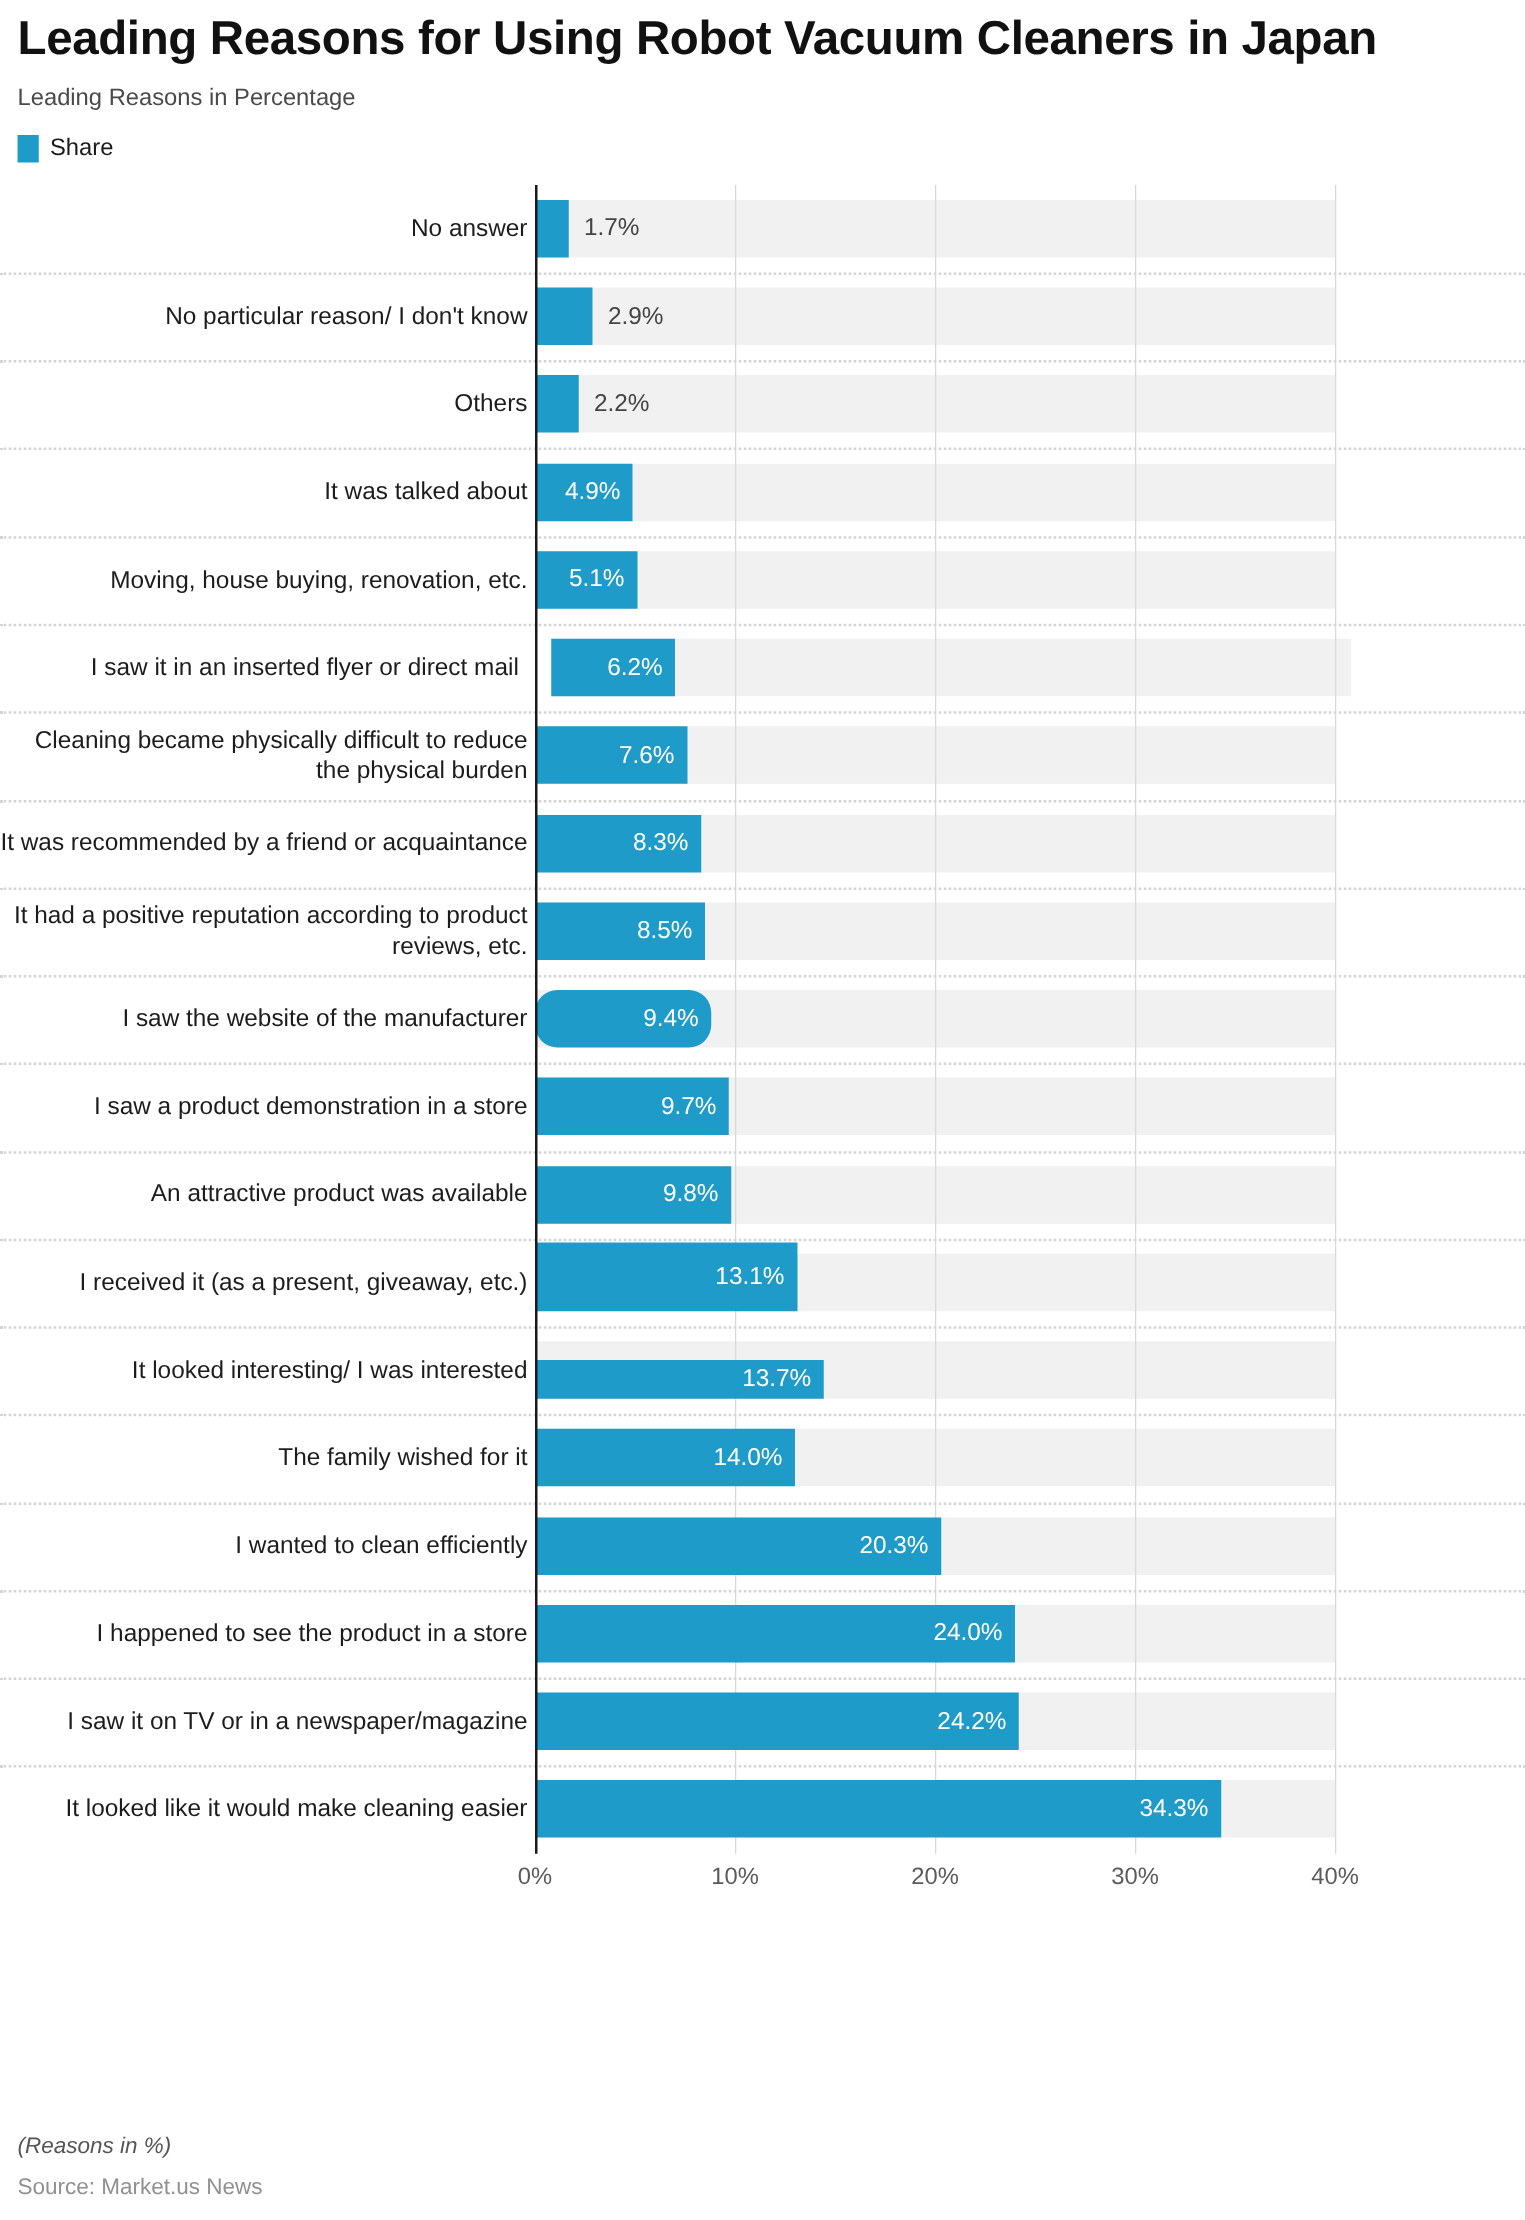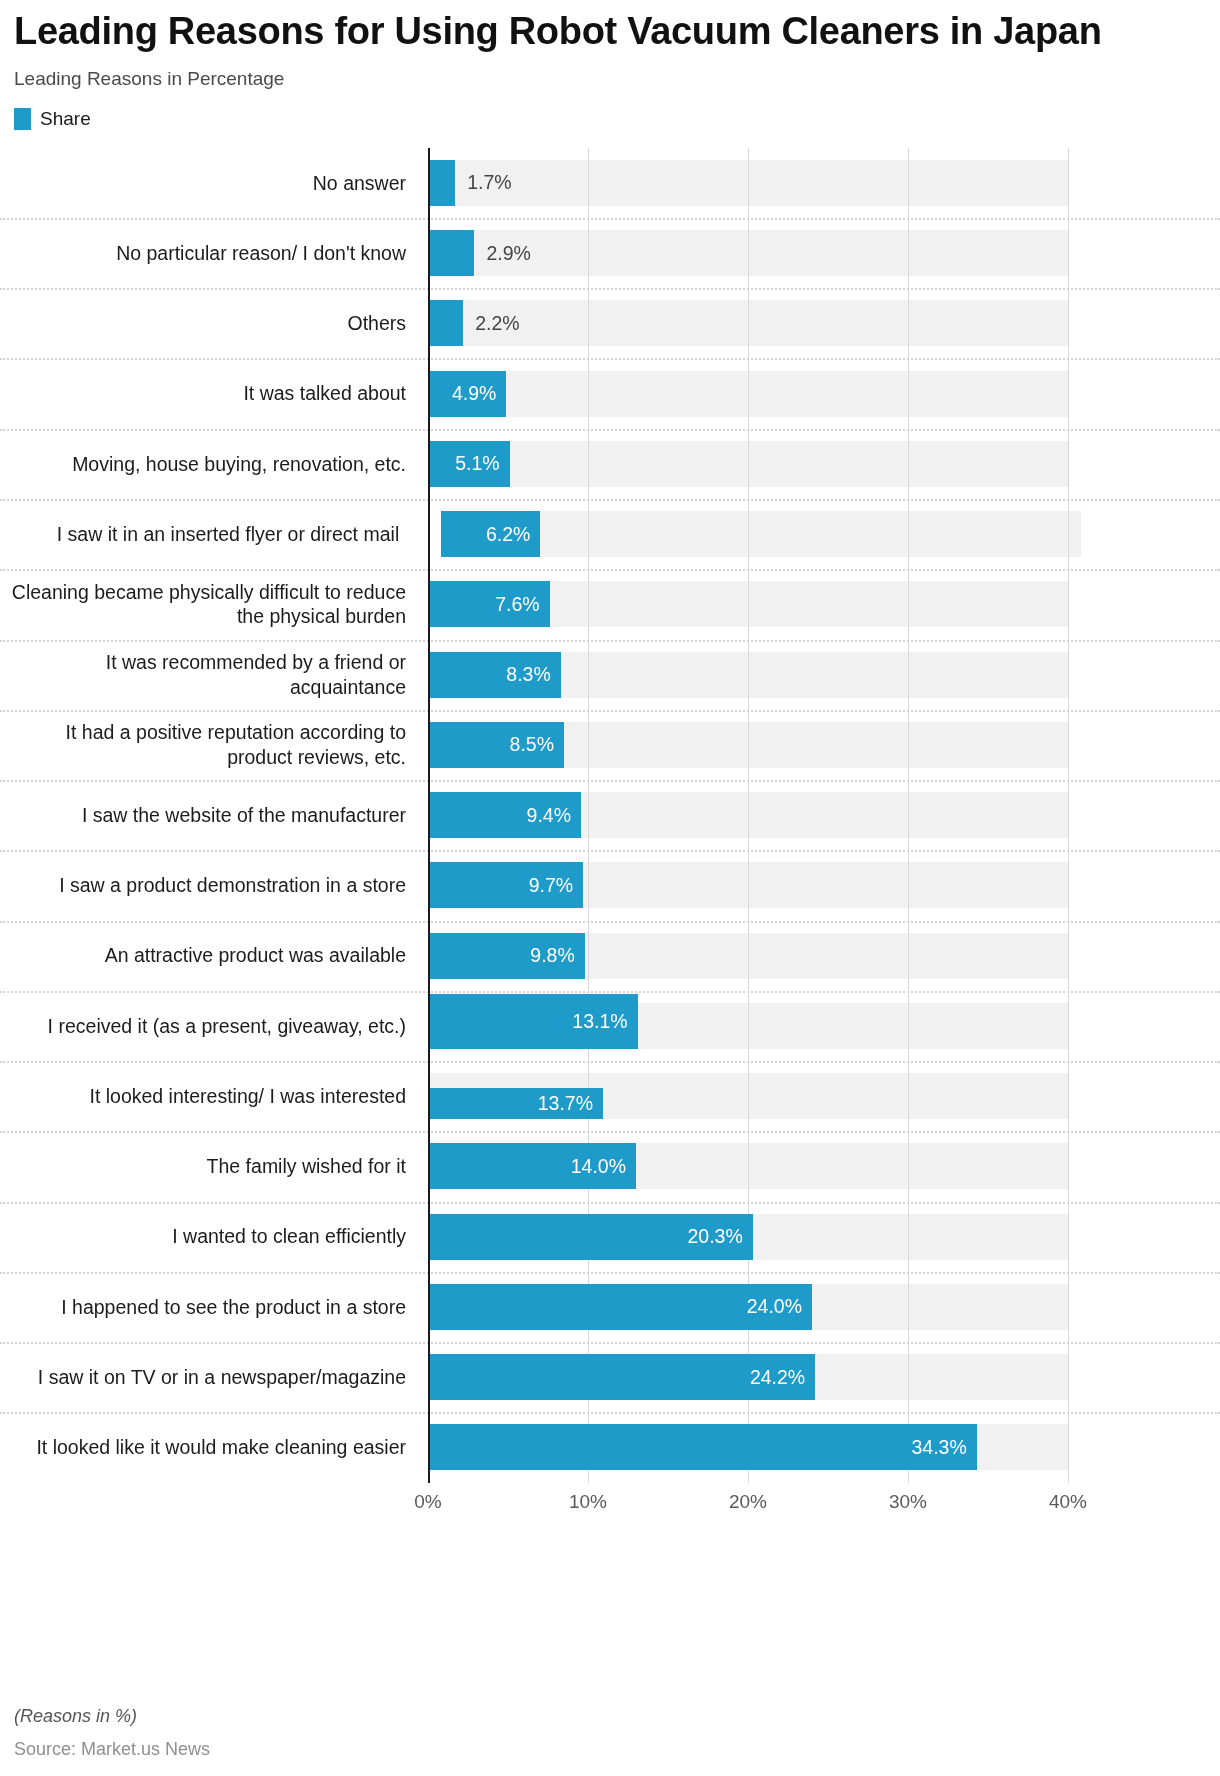--- a/index.html
+++ b/index.html
@@ -55,21 +55,21 @@
 
   
   .row {
     position: relative;
     display: flex;
     align-items: stretch;
     width: 1220px;
   }
   .row .ylabel {
     width: 428px;
-    padding-right: 22px;
+    padding-right: 6px;
     display: flex;
     align-items: center;
     justify-content: flex-end;
     text-align: right;
     font-size: 19.5px;
     color: #1c1c1c;
     line-height: 1.25;
     z-index: 4;
     background: transparent;
   }
@@ -259,21 +259,21 @@
           <div class="track" style="top: 12.1316px; bottom: 12.1316px;"></div>
           <div class="bar" style="width: 136px; top: 12.1316px; bottom: 12.1316px;">
             <span class="vlabel-in">8.5%</span>
           </div>
         </div>
       </div>
       <div class="row" style="height: 70.2632px;">
         <div class="ylabel">I saw the website of the manufacturer</div>
         <div class="trackwrap">
           <div class="track" style="top: 12.1316px; bottom: 12.1316px;"></div>
-          <div class="bar" style="width: 153px; top: 12.1316px; bottom: 12.1316px;">
+          <div class="bar" style="width: 141px; top: 12.1316px; bottom: 12.1316px; border-radius: 18px;">
             <span class="vlabel-in">9.4%</span>
           </div>
         </div>
       </div>
       <div class="row" style="height: 70.2632px;">
         <div class="ylabel">I saw a product demonstration in a store</div>
         <div class="trackwrap">
           <div class="track" style="top: 12.1316px; bottom: 12.1316px;"></div>
           <div class="bar" style="width: 155.2px; top: 12.1316px; bottom: 12.1316px;">
             <span class="vlabel-in">9.7%</span>
@@ -295,21 +295,21 @@
           <div class="track" style="top: 12.1316px; bottom: 12.1316px;"></div>
           <div class="bar" style="width: 209.6px; top: 3px; bottom: 12.1316px;">
             <span class="vlabel-in">13.1%</span>
           </div>
         </div>
       </div>
       <div class="row" style="height: 70.2632px;">
         <div class="ylabel">It looked interesting/ I was interested</div>
         <div class="trackwrap">
           <div class="track" style="top: 12.1316px; bottom: 12.1316px;"></div>
-          <div class="bar" style="width: 175px; top: 27px; bottom: 12.1316px;">
+          <div class="bar" style="width: 231px; top: 27px; bottom: 12.1316px;">
             <span class="vlabel-in">13.7%</span>
           </div>
         </div>
       </div>
       <div class="row" style="height: 70.2632px;">
         <div class="ylabel">The family wished for it</div>
         <div class="trackwrap">
           <div class="track" style="top: 12.1316px; bottom: 12.1316px;"></div>
           <div class="bar" style="width: 208px; top: 12.1316px; bottom: 12.1316px;">
             <span class="vlabel-in">14.0%</span>

